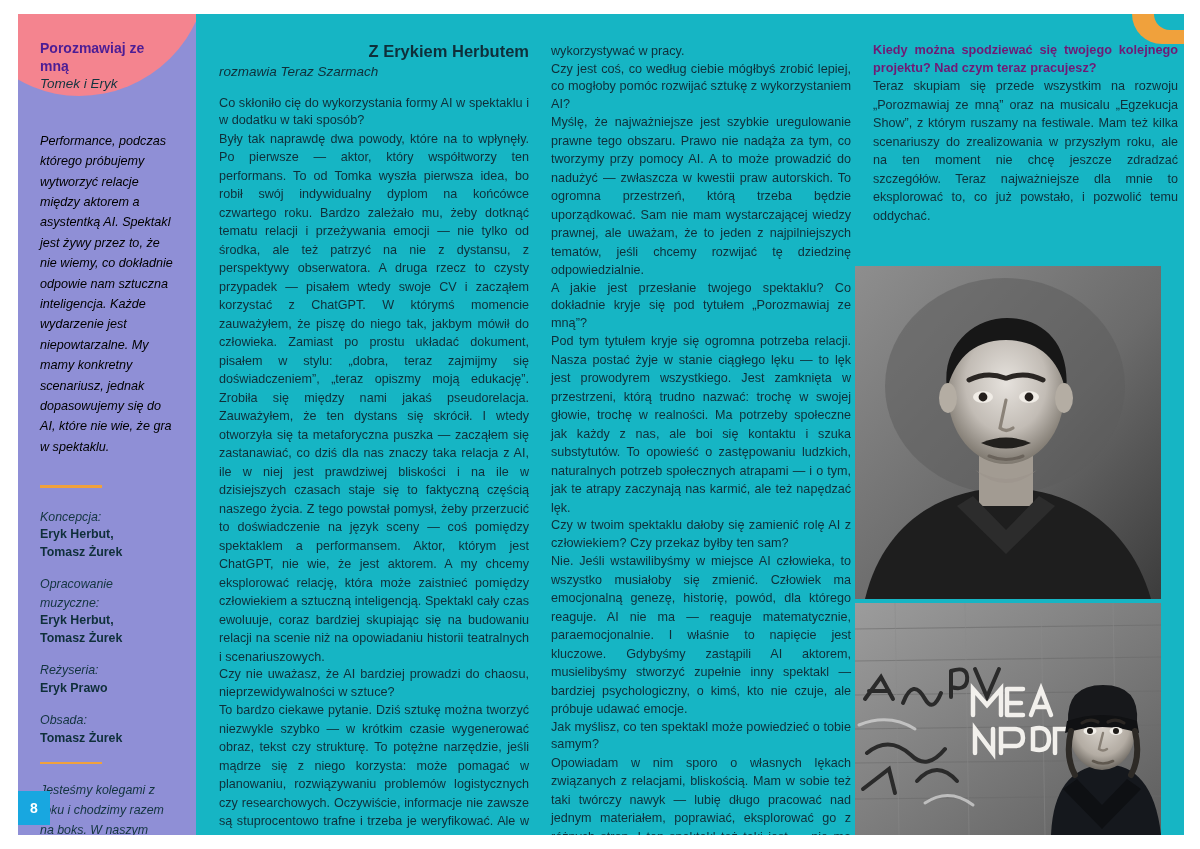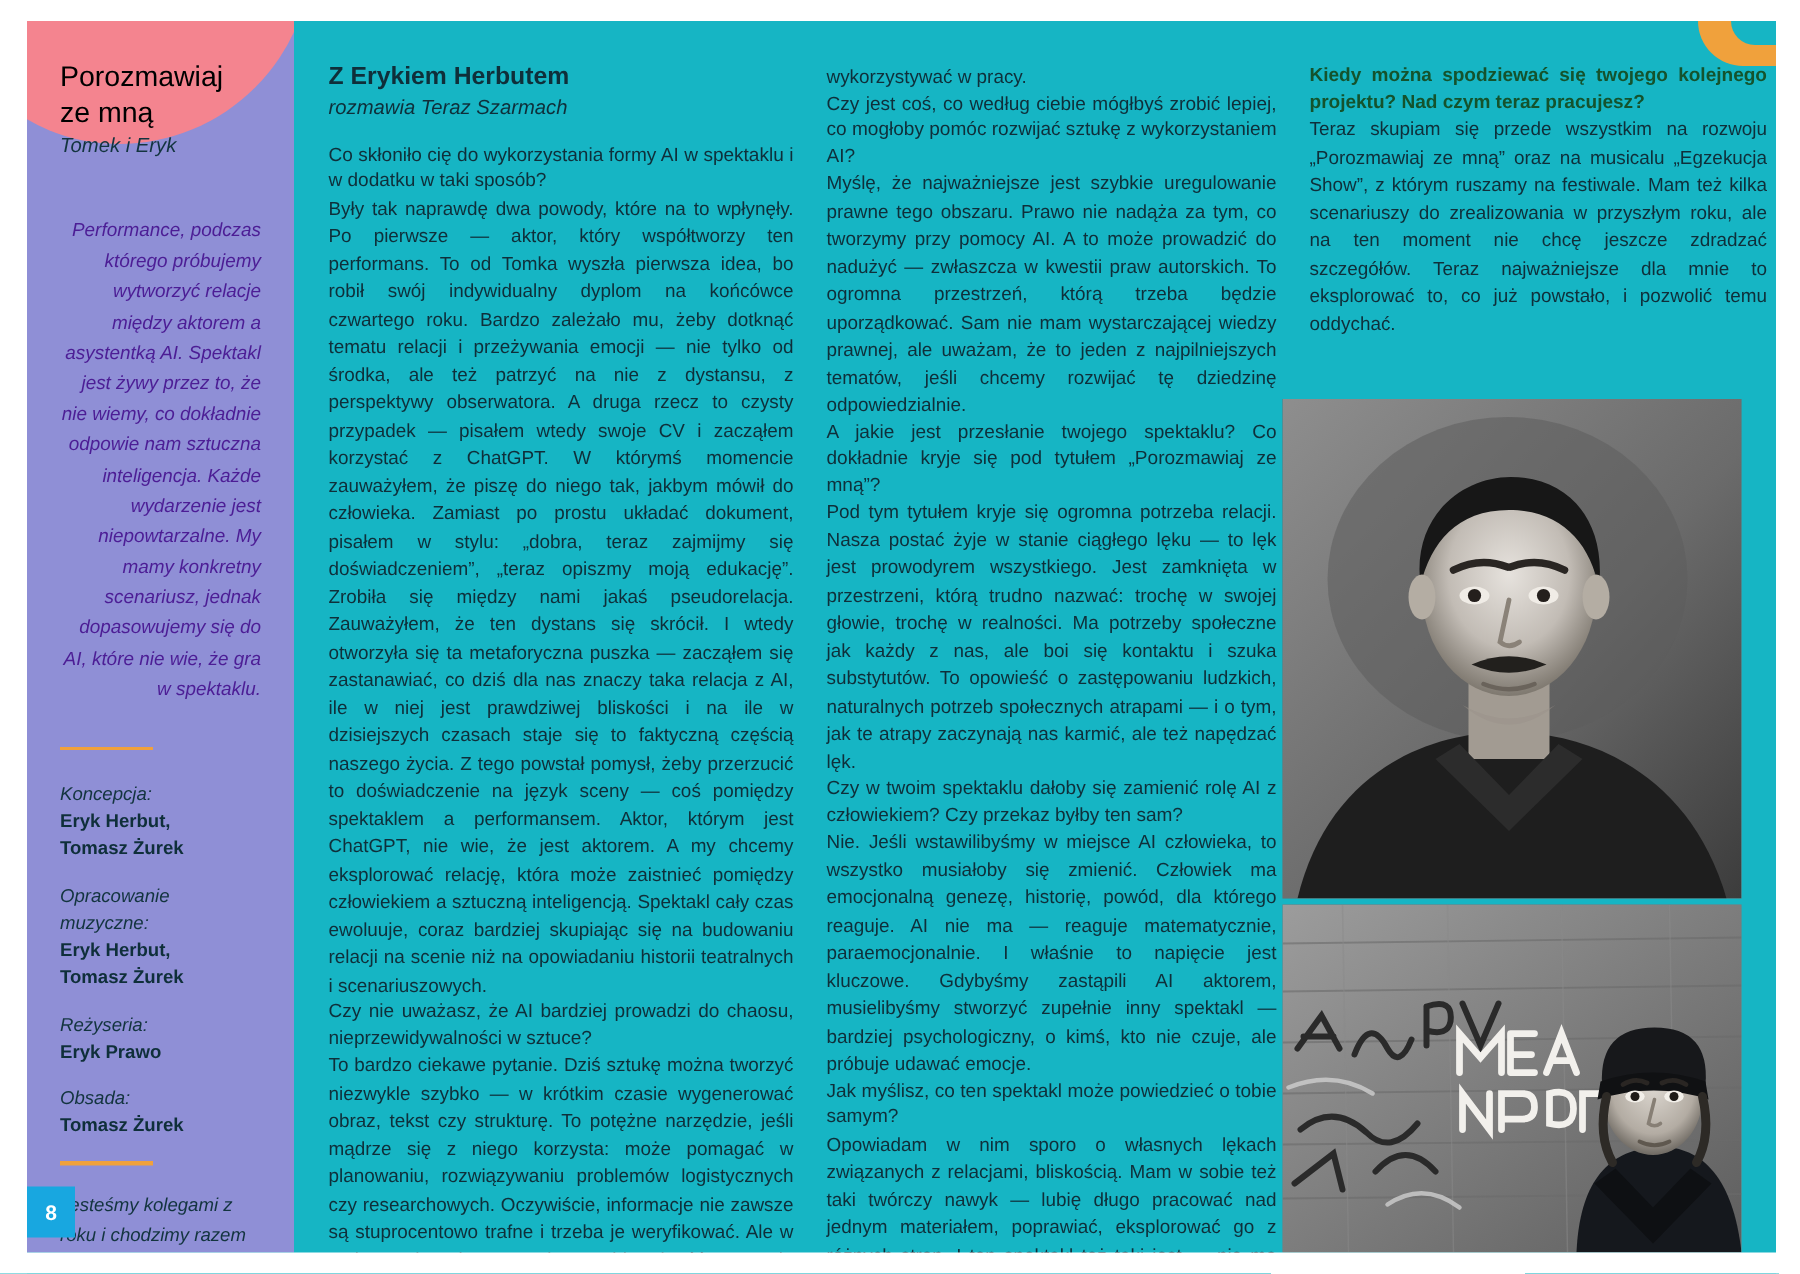--- a/index.html
+++ b/index.html
@@ -34,32 +34,31 @@
     width:250px;height:160px;
     background:#f4848f;
     border-radius:0 0 160px 150px;
   }
   .sidebar-inner{
     position:relative;
     padding:26px 22px 0 22px;
     z-index:2;
   }
   .sb-title{
-    font-size:19px;font-weight:normal;color:#000000;
+    font-size:14px;font-weight:bold;color:#4c1d95;
     line-height:1.25;margin:0 0 1px 0;
   }
   .sb-sub{
     font-size:13.5px;font-style:italic;color:#13343f;
     line-height:1.25;margin:0;
   }
   .sb-lead{
     margin-top:38px;
-    font-size:12.6px;font-style:italic;color:#4c1d95;
+    font-size:12.6px;font-style:italic;color:#000000;
     line-height:1.62;
-    text-align:right;
   }
   .rule{
     width:62px;height:2.5px;background:#f0a13c;
     margin:28px 0 20px 0;
   }
   .credit-role{
     font-size:12.4px;font-style:italic;color:#13343f;line-height:1.5;
     margin:0;
   }
   .credit-name{
@@ -100,37 +99,37 @@
   .col{
     position:absolute;top:28px;
     color:#0f2f3a;
   }
   .col1{left:23px;width:310px;}
   .col2{left:355px;width:300px;}
   .col3{left:677px;width:305px;}
 
   .headline{
     font-size:16.5px;font-weight:bold;color:#0f2f3a;
-    line-height:1.2;margin:0 0 2px 0;
+    line-height:1.2;margin:0 0 2px 0;text-align:right;
   }
   .byline{
     font-size:13.5px;font-style:italic;color:#0f2f3a;
     margin:0 0 16px 0;
   }
   p.body{
     font-size:12.6px;line-height:1.47;color:#0f2f3a;
     margin:0;text-align:justify;
     hyphens:auto;
   }
   p.q{
     font-size:12.7px;font-weight:normal;line-height:1.38;color:#0f2f3a;
     margin:0;text-align:justify;
   }
   p.qblue{
-    font-size:12.7px;font-weight:bold;line-height:1.38;color:#14532d;
+    font-size:12.7px;font-weight:bold;line-height:1.38;color:#701a75;
     margin:0;text-align:justify;
   }
   
   .photo-top{
     position:absolute;right:23px;top:252px;
     width:306px;height:333px;
     overflow:hidden;
     background:#6d6d6d;
   }
   .photo-bot{

